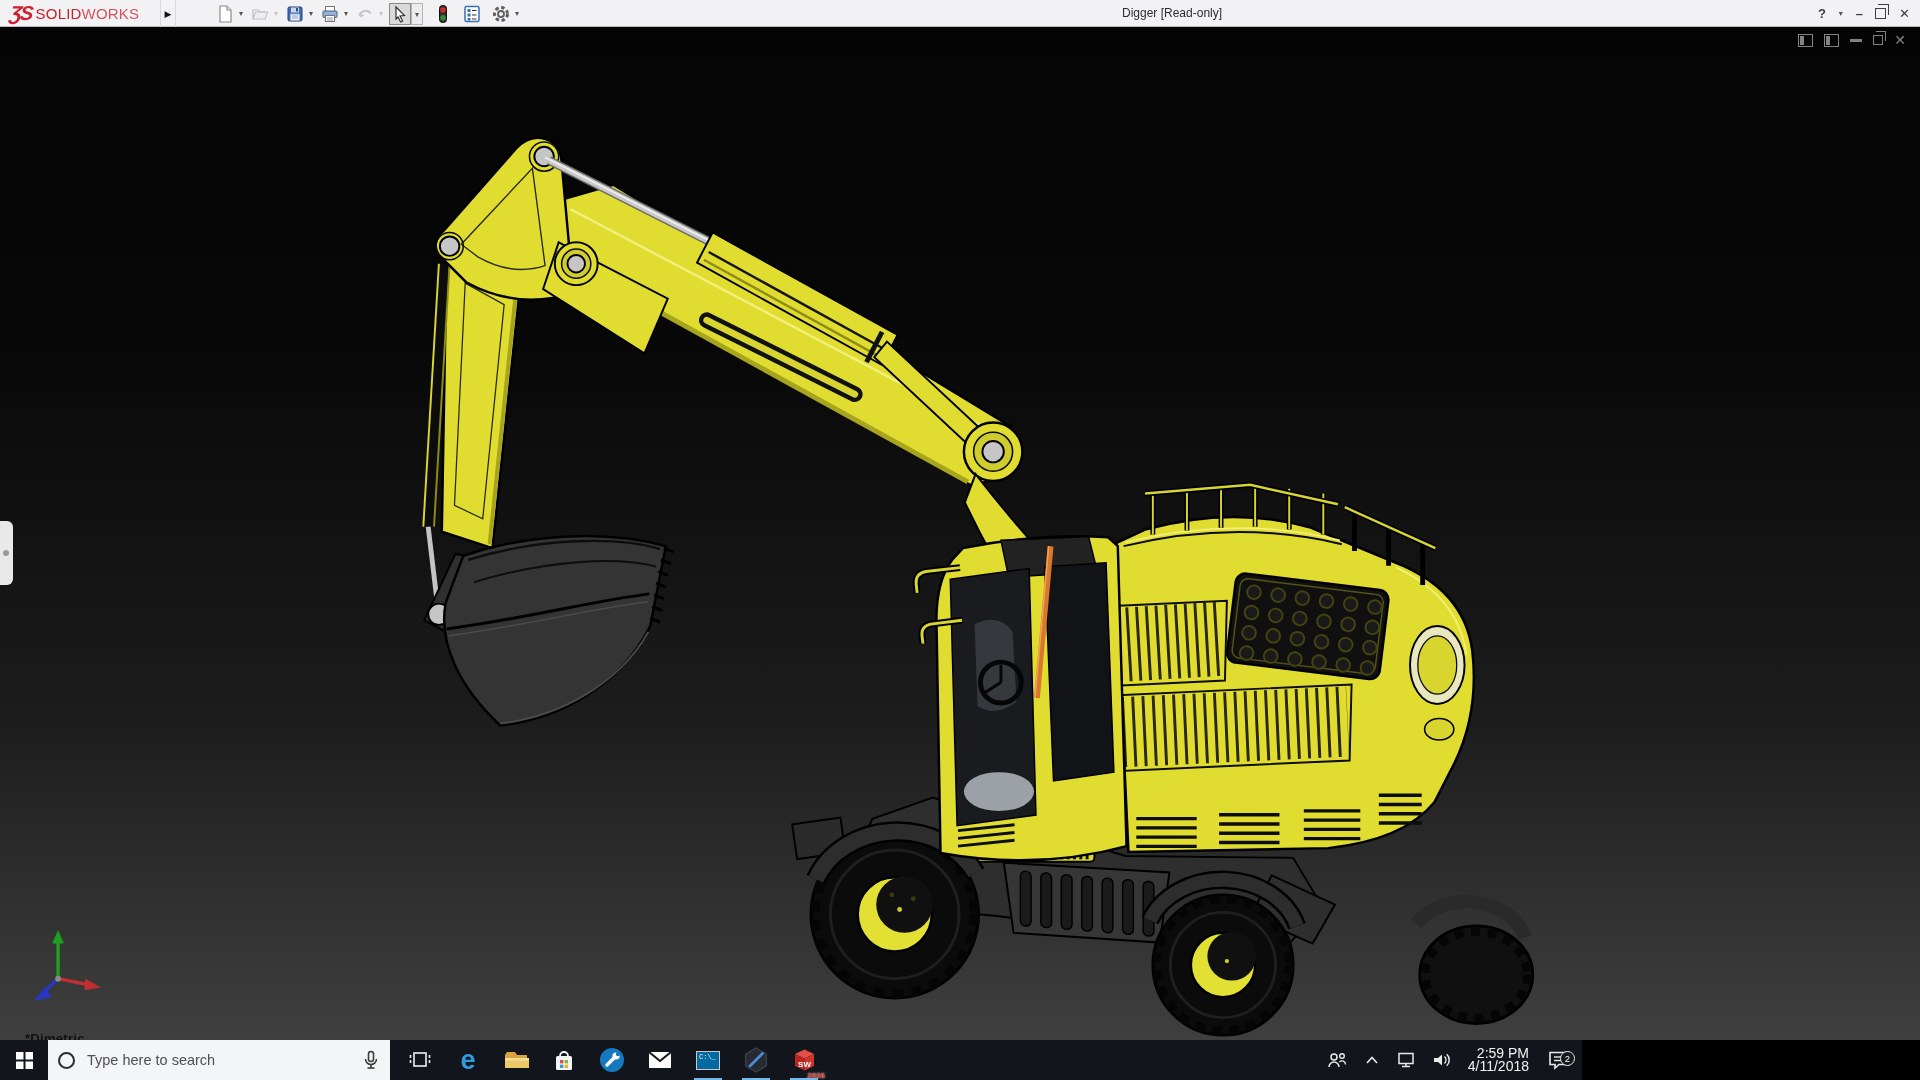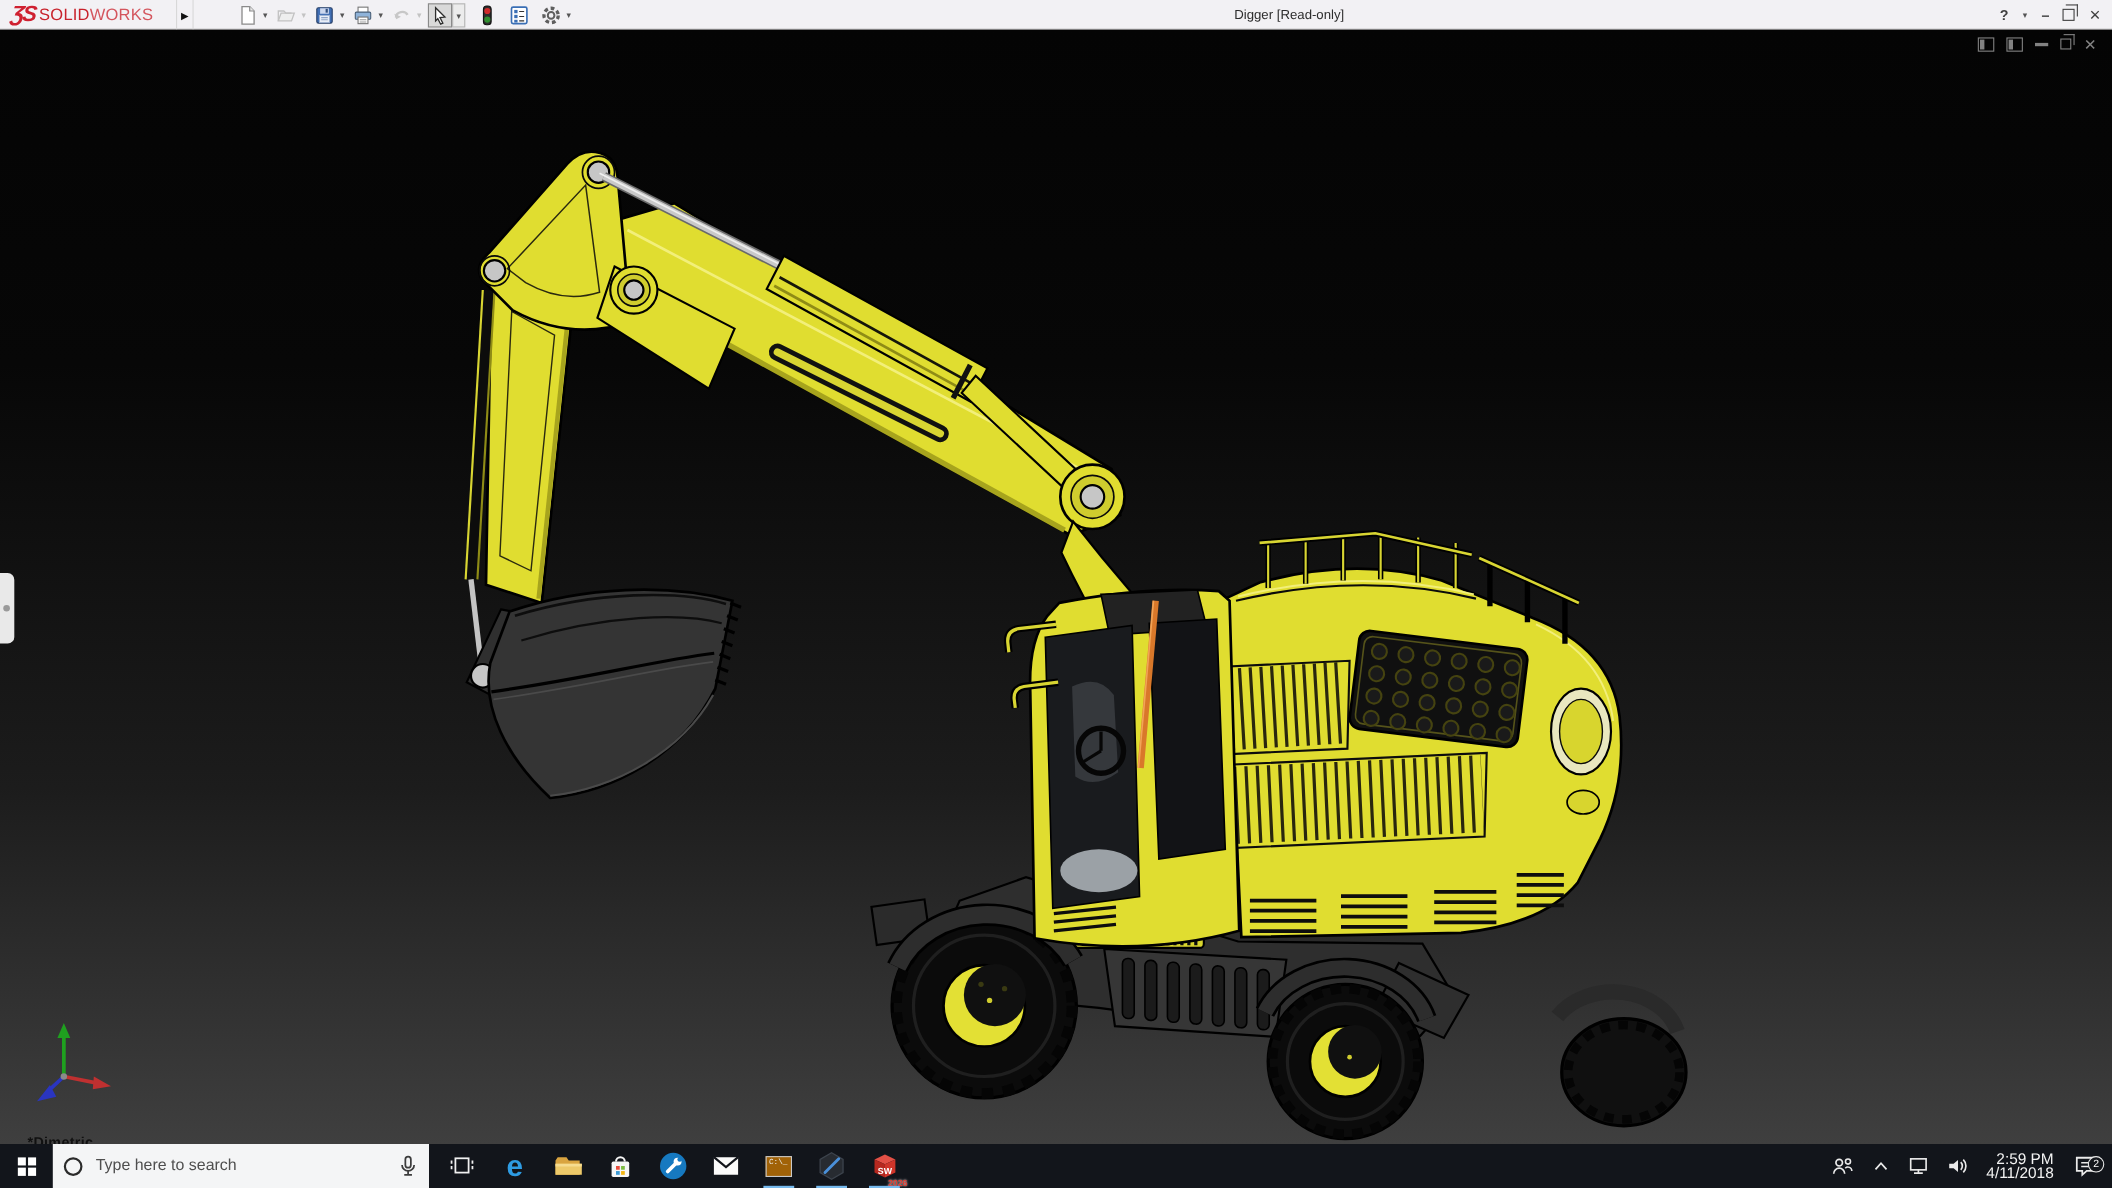--- a/index.html
+++ b/index.html
@@ -39,32 +39,32 @@
   .dc-restore { width:10px; height:10px; border:1.5px solid #828282; position:relative; }
   .dc-restore:before { content:""; position:absolute; left:2px; top:-5px; width:9px; height:9px; border:1.5px solid #828282; border-bottom:none; border-left:none; }
   .dc-close { font-size:14px; line-height:14px; }
 
   .left-tab { position:absolute; left:0; top:494px; width:13px; height:64px; background:#e9e9e9;
               border-radius:0 6px 6px 0; cursor:pointer; }
   .left-tab .dot { position:absolute; left:3px; top:29px; width:6px; height:6px; border-radius:50%; background:#9a9a9a; }
 
   .orientation { position:absolute; left:25px; top:1004px; font-size:13px; font-weight:700; color:#101010; letter-spacing:.3px; }
 
-  .taskbar { position:absolute; bottom:0; left:0; width:1920px; height:40px; background:#12151b; display:flex; align-items:stretch; }
+  .taskbar { position:absolute; bottom:0; left:0; width:1582px; height:40px; background:#12151b; display:flex; align-items:stretch; }
   .start { width:48px; display:flex; align-items:center; justify-content:center; cursor:pointer; }
   .searchbox { width:342px; background:#f4f5f6; display:flex; align-items:center; padding:0 10px; cursor:text; }
   .searchbox input { border:none; outline:none; background:transparent; flex:1; font-size:14.5px; color:#333;
                      font-family:"Liberation Sans", sans-serif; }
   .searchbox input::placeholder { color:#4f4f4f; opacity:1; }
   .cortana-ring { width:17px; height:17px; border:2.2px solid #2b2b2b; border-radius:50%; margin-right:12px; flex:none; }
   .app-row { display:flex; align-items:stretch; margin-left:6px; }
   .app { width:48px; position:relative; display:flex; align-items:center; justify-content:center; cursor:pointer; }
   .app .underline { position:absolute; bottom:0; left:10px; width:28px; height:2px; background:#76b9ed; }
   .edge-e { font-size:27px; font-weight:700; color:#2e9ce3; line-height:27px; }
-  .cmd-box { width:24px; height:19px; background:#a16207; border:1px solid #c9c9c9; position:relative; }
+  .cmd-box { width:24px; height:19px; background:#0369a1; border:1px solid #c9c9c9; position:relative; }
   .cmd-label { position:absolute; top:1px; left:2px; font-family:"Liberation Mono", monospace; font-size:7px; color:#efefef; }
   .sw-year { position:absolute; right:3px; bottom:0px; font-size:8px; font-weight:700; color:#e03a30; text-shadow:0 0 2px #fff; }
   .tray { margin-left:auto; display:flex; align-items:center; gap:9px; padding-right:6px; }
   .tray-ic { width:26px; display:flex; align-items:center; justify-content:center; cursor:pointer; color:#eaeaea; }
   .clock { text-align:right; color:#f2f2f2; font-size:14px; line-height:13px; cursor:pointer; padding:0 4px; }
   .action { position:relative; width:34px; display:flex; align-items:center; justify-content:center; cursor:pointer; }
   .badge { position:absolute; right:1px; bottom:4px; width:15px; height:15px; border-radius:50%; background:#14171c;
            border:1.5px solid #e8e8e8; color:#fff; font-size:9.5px; display:flex; align-items:center; justify-content:center; }
 </style>
 </head>

